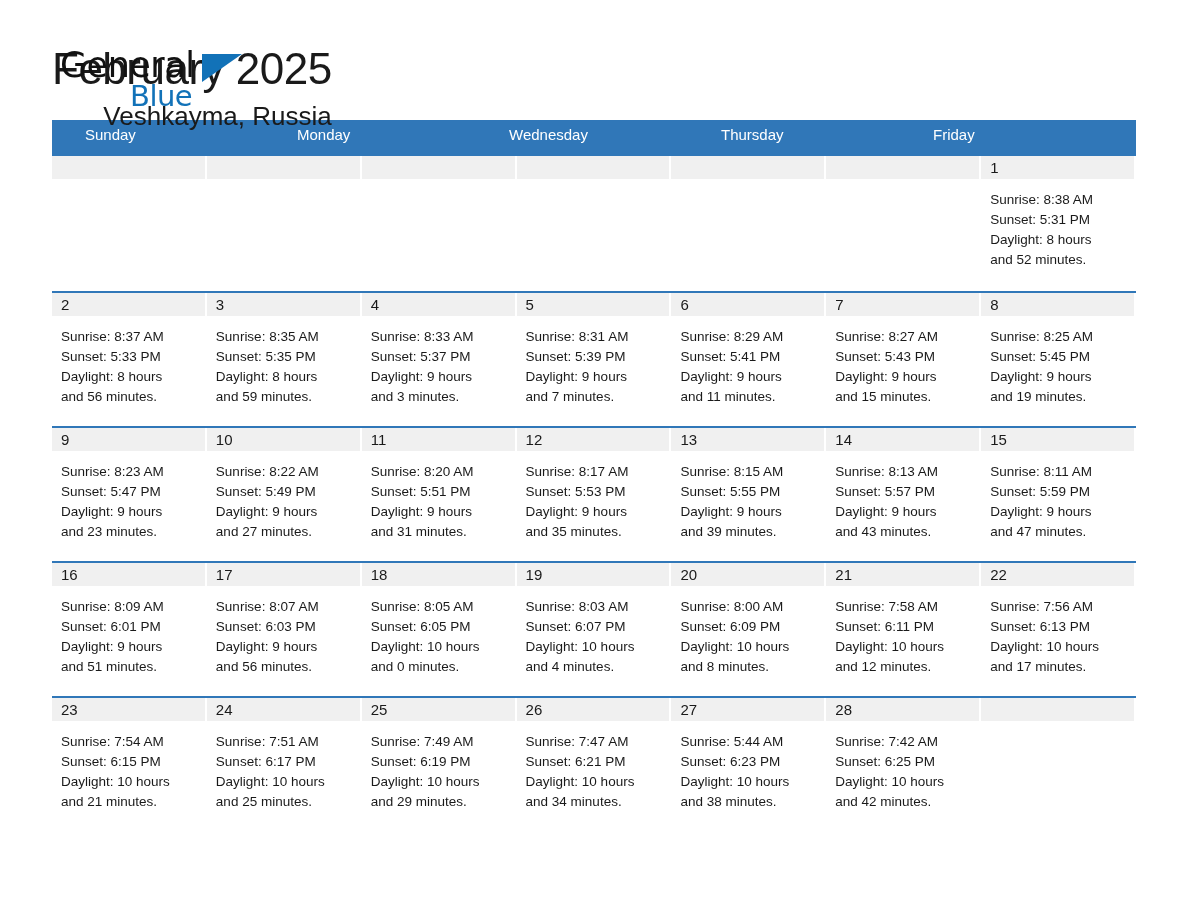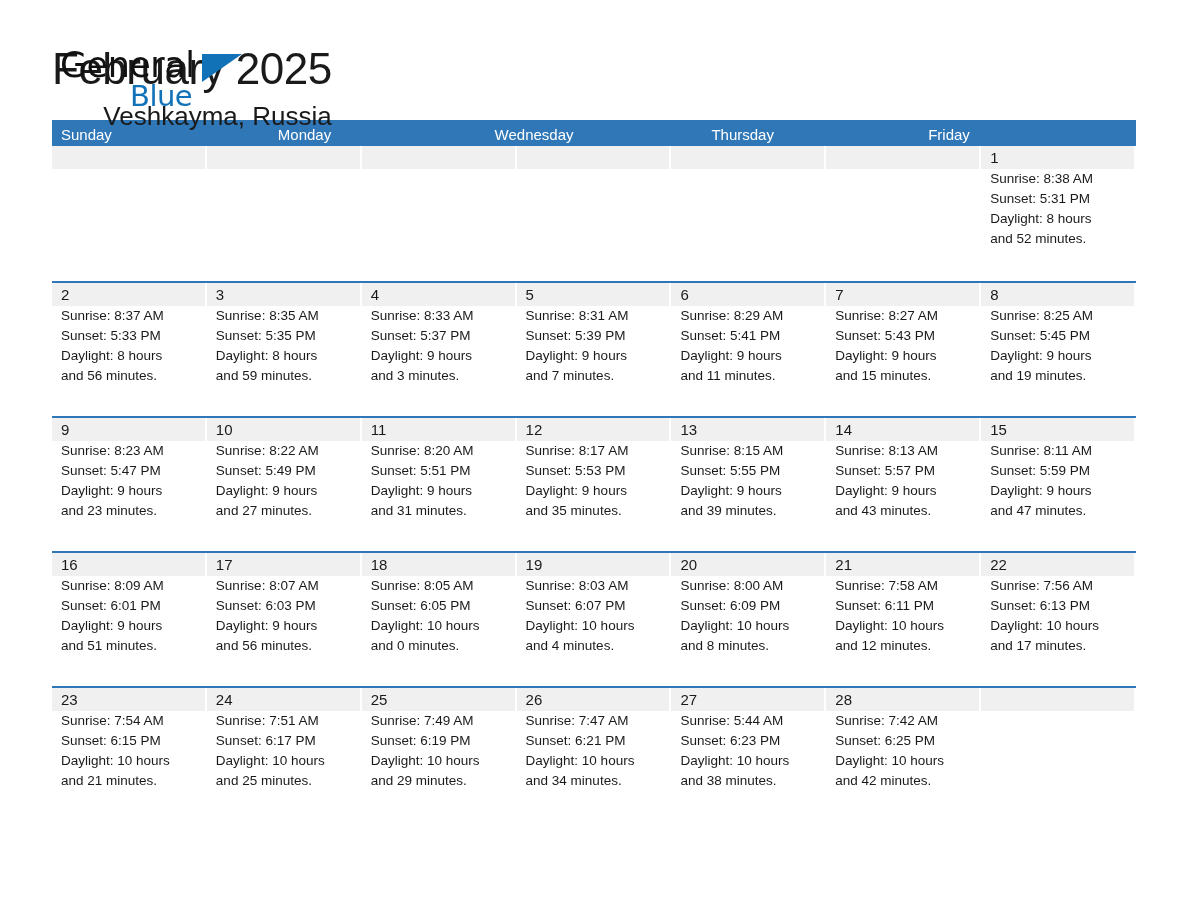--- a/index.html
+++ b/index.html
@@ -91,21 +91,22 @@
   }
 
   
   .calendar {
     margin: 0 52px;
     width: 1084px;
   }
   .dow-row {
     display: flex;
     background: #3077B8;
-    height: 26px;
+    height: 36px;
+    padding-left: 24px;
   }
   .dow {
     flex: 1 1 0;
     color: #ffffff;
     font-size: 15px;
     line-height: 30px;
     padding-left: 9px;
     box-sizing: border-box;
     white-space: nowrap;
     overflow: hidden;
@@ -137,21 +138,21 @@
   .day.empty .day-band {
     background: #f0f0f0;
   }
   .day-num {
     font-size: 15px;
     line-height: 23px;
     padding-left: 9px;
     color: #1a1a1a;
   }
   .day-info {
-    padding: 0 6px 0 9px;
+    padding: 11px 6px 0 9px;
     font-size: 13.5px;
     line-height: 20px;
     color: #1a1a1a;
   }
   .day-info div {
     white-space: nowrap;
   }
 </style>
 </head>
 <body>

